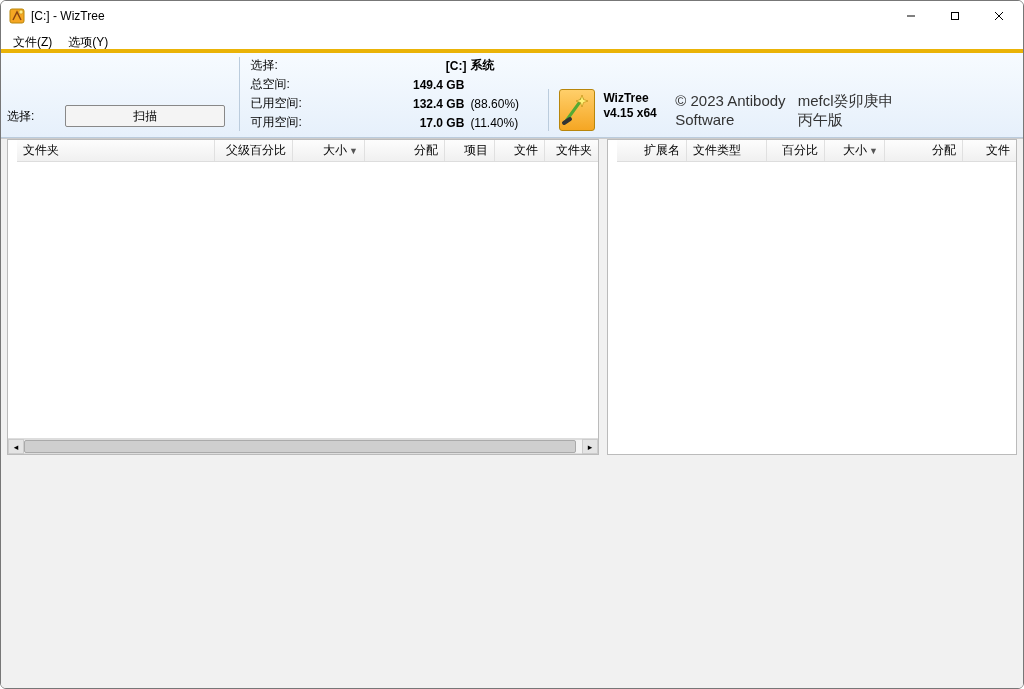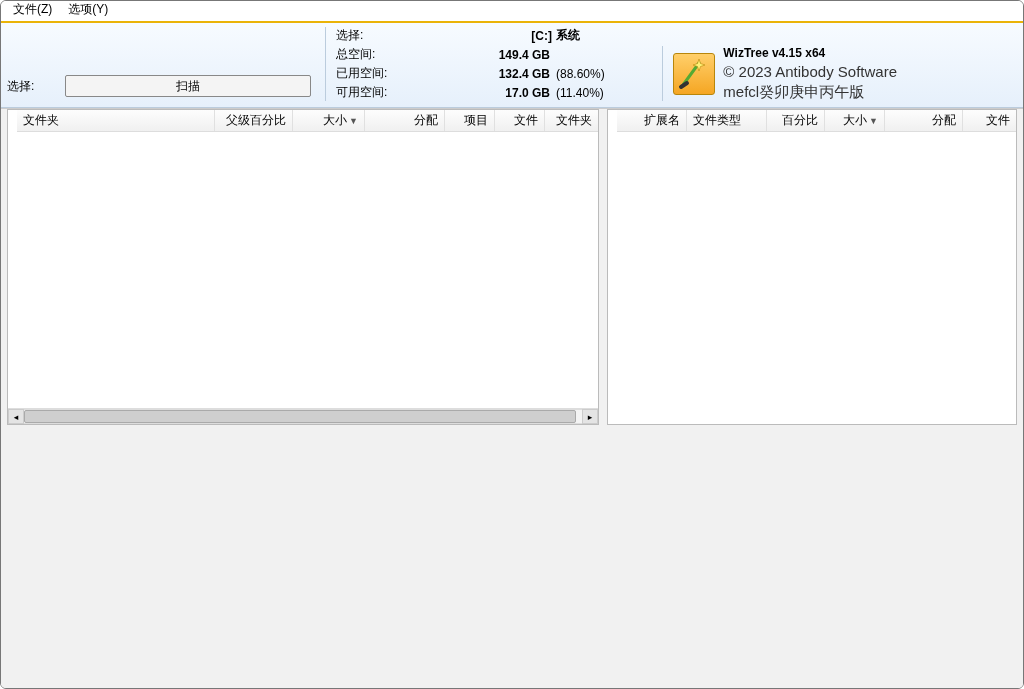--- a/index.html
+++ b/index.html
@@ -20,22 +20,22 @@
     display: inline-flex; align-items: center; justify-content: center;
   }
   .title-text { flex: 0 0 auto; color: #000; font-size: 12px; }
   .titlebar-spacer { flex: 1; }
   .win-btn {
     width: 44px; height: 30px; display: flex; align-items: center; justify-content: center;
     color: #000;
   }
 
   .menubar {
-    height: 22px; display: flex; align-items: flex-end;
-    padding: 0 4px; background: #fff; border-bottom: 2px solid #eab308;
+    height: 22px; display: flex; align-items: flex-start;
+    padding: 0 4px; background: #fff; border-bottom: 4px solid #eab308;
   }
   .menu-item { padding: 3px 8px; cursor: default; }
 
   .toolbar {
     display: flex; align-items: flex-end; padding: 4px 6px 6px 6px;
     background: linear-gradient(#f7fbff, #e6f0fb);
     border-bottom: 1px solid #bcd;
     gap: 8px;
   }
   .toolbar-left {
@@ -77,21 +77,21 @@
     margin-left: auto;
     padding-right:120px;
   }
   .big-icon {
     width:42px; height:42px; border:1px solid #b8860b;
     background: linear-gradient(#ffcf6a,#f5a623);
     border-radius:3px;
     display:flex;align-items:center;justify-content:center;
     position:relative;
   }
-  .brand-block { display:flex;flex-direction:column; line-height:1.3;}
+  .brand-block { display:flex;flex-direction:row; line-height:1.3;}
   .brand-name { font-weight:bold; }
   .brand-sub { font-size:15px; color:#333;}
 
   .tabs-bar { display:flex; align-items:flex-end; height:22px; padding:2px 4px 0 4px; gap:2px; background:#fff;}
   .tab { padding: 3px 8px 4px 8px; border:1px solid #ccc; border-bottom:none; background:#f0f0f0; border-radius:3px 3px 0 0;}
   .tab.active { background:#fff; position:relative; top:1px;}
 
   .content-area {
     flex:1; display:flex; flex-direction:column; background:#f1f1f1;
     border-top:1px solid #ccc;
@@ -127,20 +127,46 @@
   .hscroll .track { flex:1; position:relative; background:#f4f4f4; border-top:1px solid #ddd;border-bottom:1px solid #ddd;}
   .hscroll .thumb { position:absolute; left:0; top:0; bottom:0; width:99%; background:#cfcfcf; border:1px solid #aaa; border-radius:2px;}
 
   .lower-spacer { flex:1; background:#f1f1f1; }
 </style>
 </head>
 <body>
 
 <div class="window">
 
+  <div class="titlebar">
+    <span class="app-icon">
+      <svg width="16" height="16" viewBox="0 0 16 16">
+        <rect x="1" y="1" width="14" height="14" rx="2" fill="#f5a623" stroke="#b8860b"></rect>
+        <path d="M4 12 L8 4 L12 12" stroke="#8b4513" stroke-width="1.5" fill="none"></path>
+        <circle cx="12" cy="4" r="2" fill="#ffec8b" stroke="#b8860b" stroke-width="0.5"></circle>
+      </svg>
+    </span>
+    <span class="title-text">[C:]  - WizTree</span>
+    <span class="titlebar-spacer"></span>
+    <div class="win-btn">
+      <svg width="10" height="10" viewBox="0 0 10 10">
+          <path d="M1 5 H9" stroke="#000" stroke-width="1"></path>
+        </svg>
+    </div>
+    <div class="win-btn">
+      <svg width="10" height="10" viewBox="0 0 10 10">
+          <rect x="1.5" y="1.5" width="7" height="7" fill="none" stroke="#000" stroke-width="1"></rect>
+        </svg>
+    </div>
+    <div class="win-btn close">
+      <svg width="10" height="10" viewBox="0 0 10 10">
+          <path d="M1 1 L9 9 M9 1 L1 9" stroke="currentColor" stroke-width="1"></path>
+        </svg>
+    </div>
+  </div>
 
   <div class="menubar">
     <span class="menu-item">文件(Z)</span>
     <span class="menu-item">选项(Y)</span>
   </div>
 
   <div class="toolbar">
     <div class="toolbar-left">
       <label>选择:</label>
       <button class="scan-btn">扫描</button>

